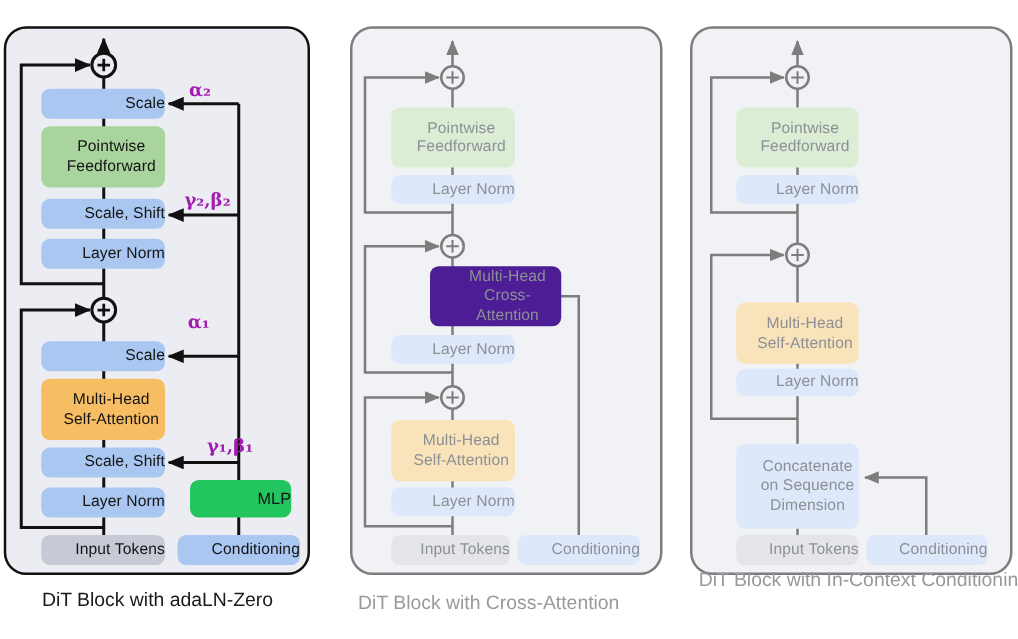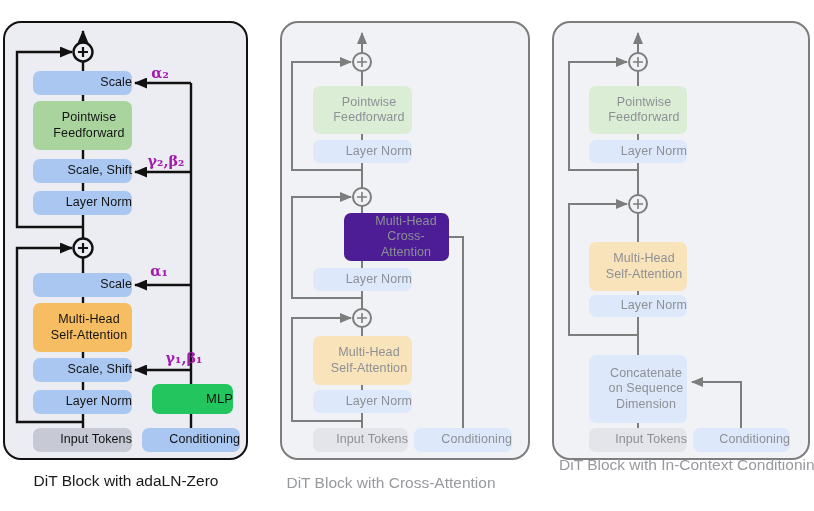--- a/index.html
+++ b/index.html
@@ -124,21 +124,21 @@
   </div>
 <div class="box dark-text" style="left:33px;top:428px;width:99px;height:24px;background:#c7cad4;">
     <span class="inner">Input Tokens</span>
   </div>
 <div class="box dark-text" style="left:142px;top:428px;width:98px;height:24px;background:#a9c7f0;">
     <span class="inner">Conditioning</span>
   </div>
 
 <div class="mathlabel" style="left:160px;top:72px;">α₂</div>
 <div class="mathlabel" style="left:166px;top:160px;">γ₂,β₂</div>
-<div class="mathlabel" style="left:159px;top:270px;text-align:center;">α₁</div>
+<div class="mathlabel" style="left:159px;top:258px;text-align:center;">α₁</div>
 <div class="mathlabel" style="left:184px;top:357px;">γ₁,β₁</div>
 
 <div class="box muted-text" style="left:313px;top:86px;width:99px;height:48px;background:#dcedd6;">
     <span class="inner">Pointwise Feedforward</span>
   </div>
 <div class="box muted-text" style="left:313px;top:140px;width:99px;height:23px;background:#dee8fb;">
     <span class="inner">Layer Norm</span>
   </div>
 <div class="box muted-text" style="left:313px;top:213px;width:105px;height:48px;background:#4c1d95;margin-left:31px;">
     <span class="inner">Multi-Head Cross-Attention</span>

